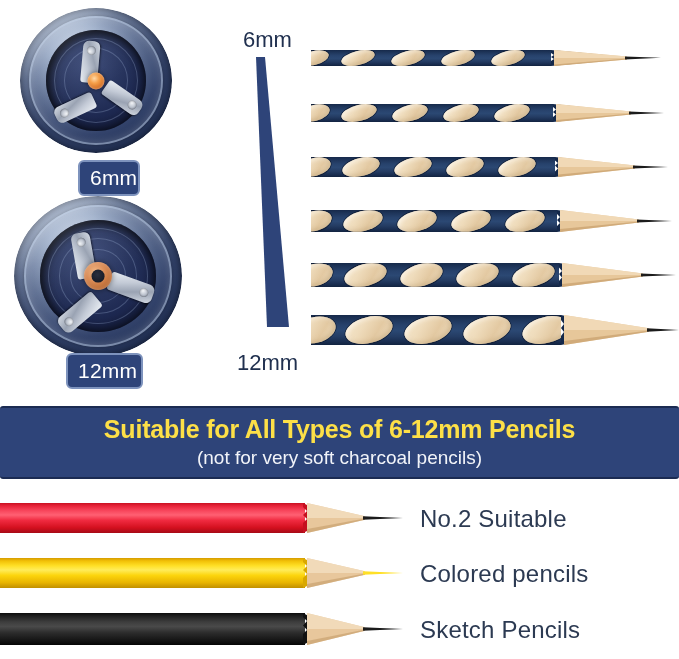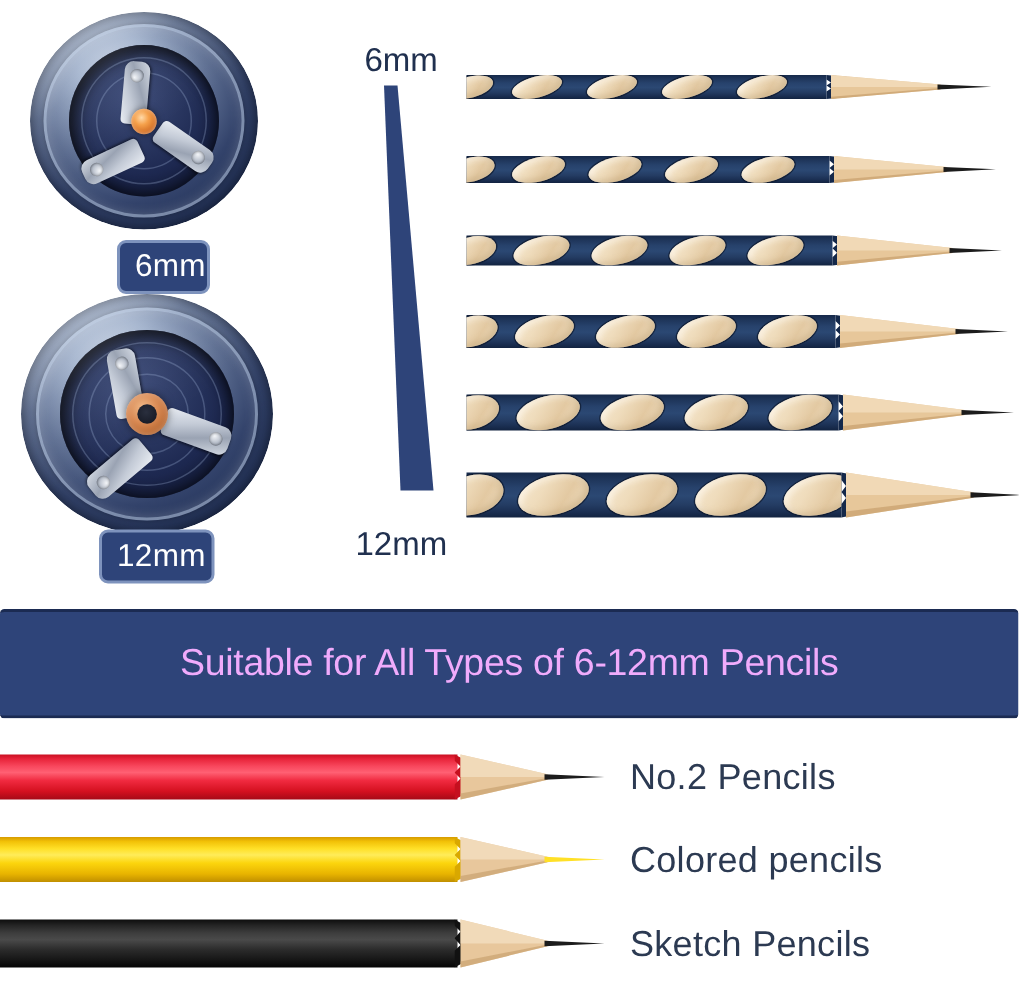--- a/index.html
+++ b/index.html
@@ -128,23 +128,23 @@
     border-top:2px solid #1b2b52;
     border-bottom:2px solid #1b2b52;
     border-radius:3px;
     box-sizing:border-box;
     display:flex;
     flex-direction:column;
     align-items:center;
     justify-content:center;
   }
   .banner-title{
-    color:#f0abfc;
+    color:#fde047;
     font-size:25px;
-    font-weight:normal;
+    font-weight:bold;
     letter-spacing:-.2px;
     line-height:1.1;
     white-space:nowrap;
   }
   .banner-sub{
     color:#f2f4f9;
     font-size:19px;
     font-weight:400;
     line-height:1.15;
     margin-top:3px;
@@ -325,32 +325,33 @@
       <path d="M2,5 L2,10 L5,14 L2,18 L5,22 L2,26 L2,35 L60,23 L60,17 Z" fill="#14284a"></path>
       <path d="M5,5 L5,35 L90,21.8 L90,18.2 Z" fill="#e7c79a"></path>
       <path d="M5,5 L90,18.2 L90,20 L5,20 Z" fill="#f2dcbb" opacity=".85"></path>
       <path d="M5,31 L90,20.6 L90,21.8 L5,35 Z" fill="#c79f6c" opacity=".7"></path>
       <path d="M88,18.2 L122,20 L88,21.8 Z" fill="#1c1c1c"></path>
     </svg>
   </div>
 
   <div class="banner" style="left:0;top:406px;width:679px;height:73px;">
     <div class="banner-title">Suitable for All Types of 6-12mm Pencils</div>
+    <div class="banner-sub">(not for very soft charcoal pencils)</div>
   </div>
 
   <div class="pcl2" style="left:0;top:498px;width:679px;height:48px;">
     <div class="shaft red" style="width:305px;height:30px;top:5px;"></div>
     <svg style="position:absolute;left:303px;top:0;" width="120" height="40" viewBox="0 0 120 40">
       <path d="M0,5 L0,9 L4,13 L0,17 L4,21 L0,25 L0,35 L22,24 L22,16 Z" fill="#c5101f"></path>
       <path d="M4,5 L4,35 L62,21.8 L62,18.2 Z" fill="#e8c79c"></path>
       <path d="M4,5 L62,18.2 L62,20 L4,20 Z" fill="#f3dfc1" opacity=".8"></path>
       <path d="M4,31 L62,20.6 L62,21.8 L4,35 Z" fill="#c9a271" opacity=".7"></path>
       <path d="M60,18.2 L100,20 L60,21.8 Z" fill="#1c1c1c"></path>
     </svg>
-    <div class="label" style="left:420px;top:7px;">No.2 Pencils</div>
+    <div class="label" style="left:420px;top:7px;">No.2 Suitable</div>
   </div>
 
   <div class="pcl2" style="left:0;top:553px;width:610px;height:48px;">
     <div class="shaft yellow" style="width:305px;height:30px;top:5px;"></div>
     <svg style="position:absolute;left:303px;top:0;" width="120" height="40" viewBox="0 0 120 40">
       <path d="M0,5 L0,9 L4,13 L0,17 L4,21 L0,25 L0,35 L22,24 L22,16 Z" fill="#d9a800"></path>
       <path d="M4,5 L4,35 L62,21.8 L62,18.2 Z" fill="#e8c79c"></path>
       <path d="M4,5 L62,18.2 L62,20 L4,20 Z" fill="#f3dfc1" opacity=".8"></path>
       <path d="M4,31 L62,20.6 L62,21.8 L4,35 Z" fill="#c9a271" opacity=".7"></path>
       <path d="M60,18.2 L100,20 L60,21.8 Z" fill="#ffe027"></path>

